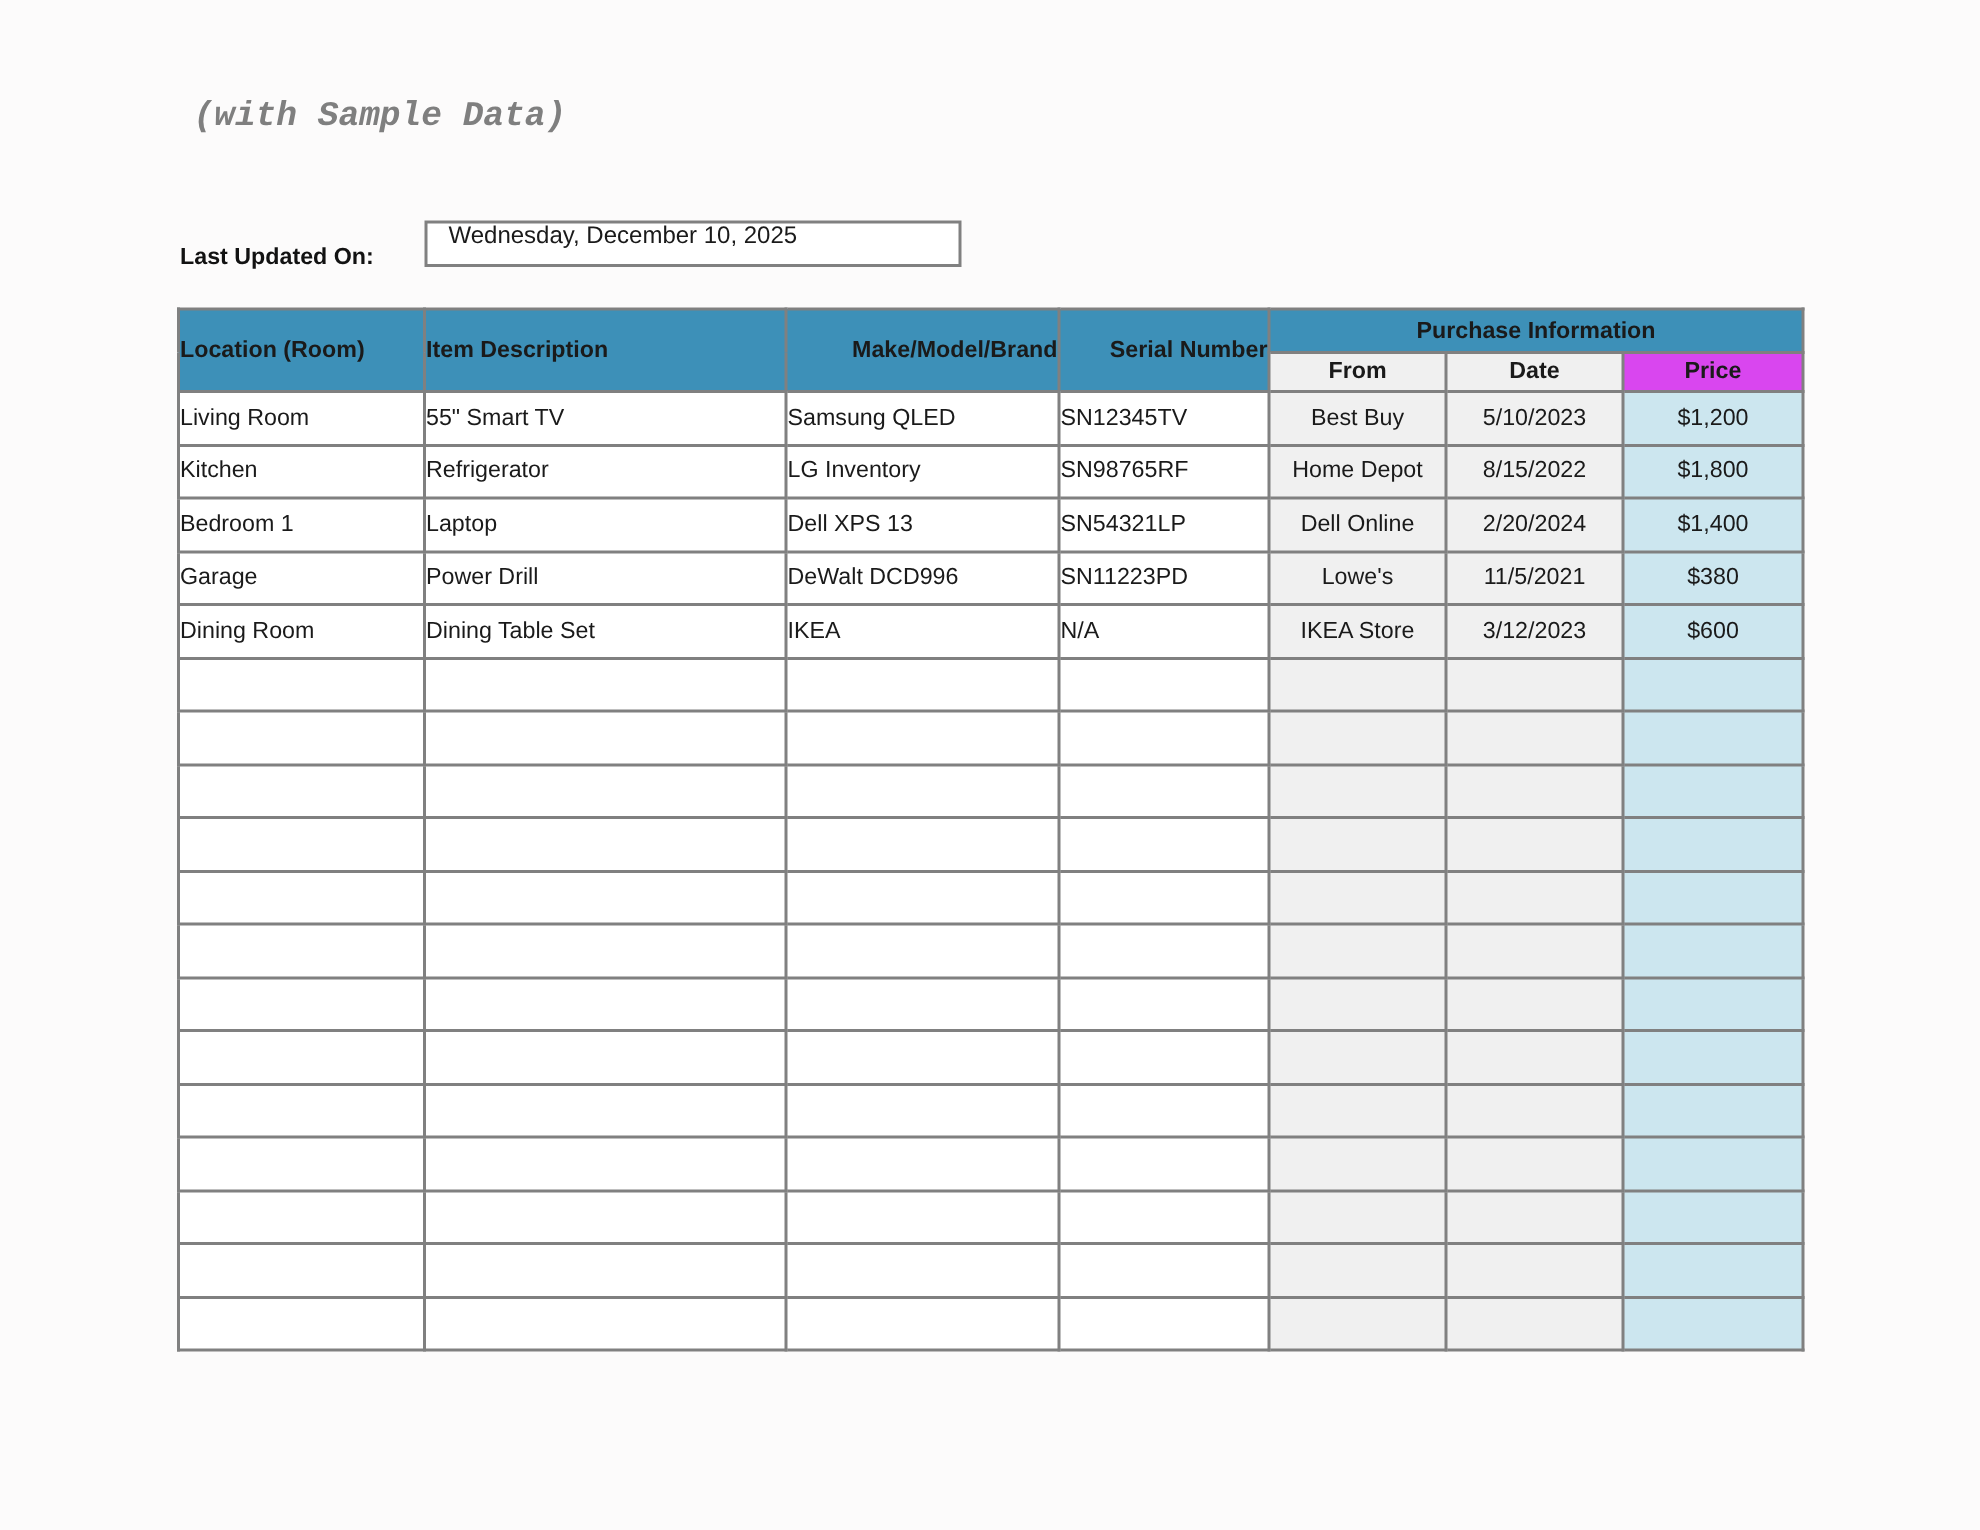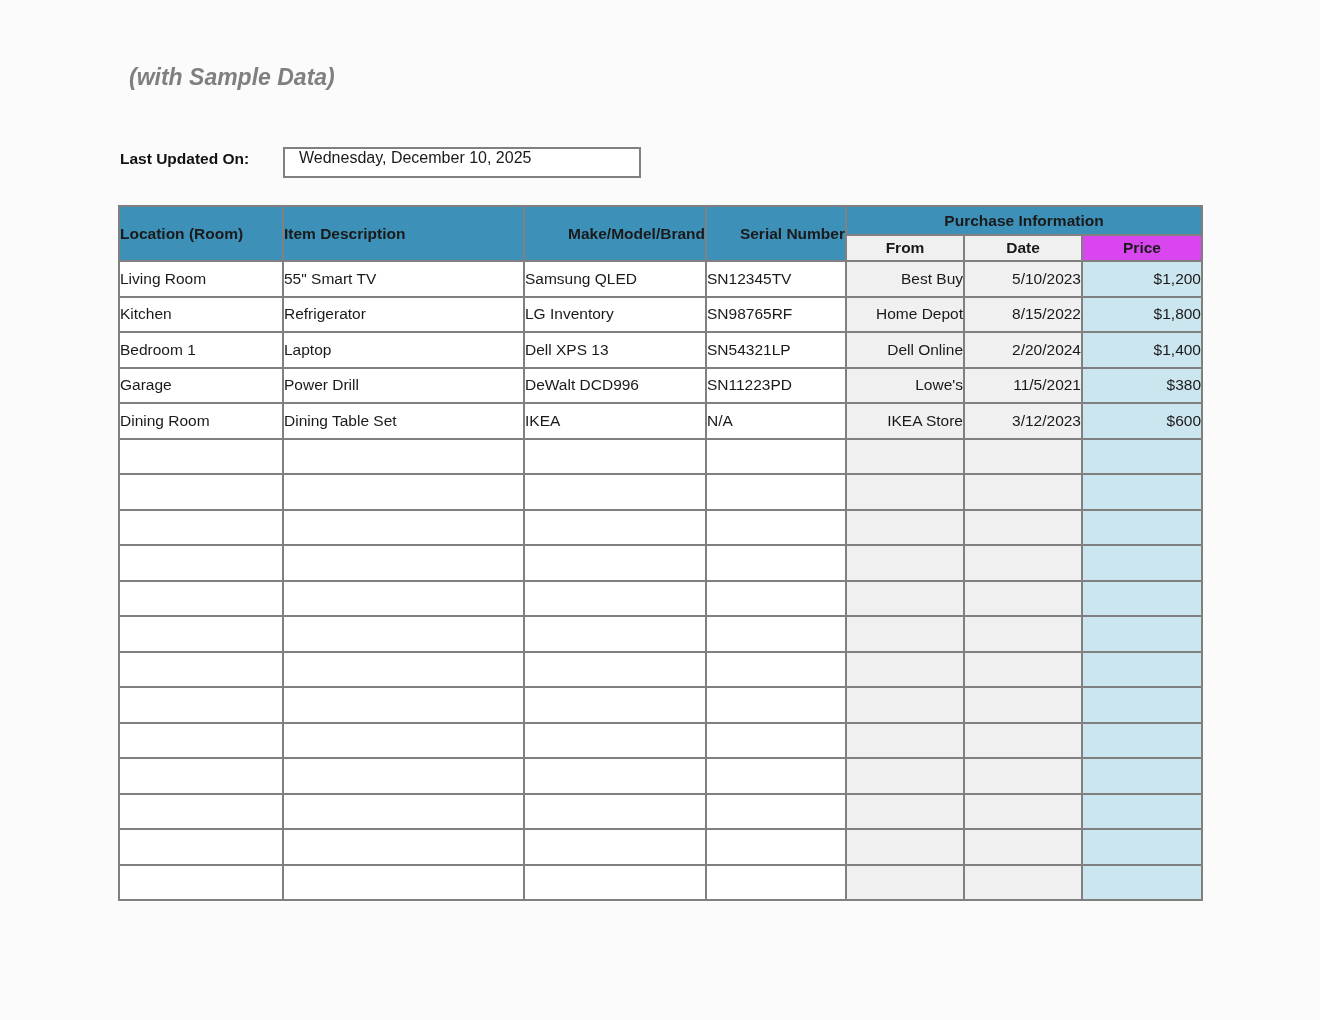--- a/index.html
+++ b/index.html
@@ -29,27 +29,28 @@
     font-weight: bold;
     color: #161616;
     letter-spacing: -0.3px;
   }
   #sub-title {
     font-size: 23px;
     font-weight: bold;
     font-style: italic;
     color: #7f7f7f;
     margin-left: 11px;
+    font-family: Liberation Mono, monospace;
   }
 
   
   #updated-row {
     position: absolute;
     left: 120px;
-    top: 143px;
+    top: 156px;
     height: 32px;
     display: flex;
     align-items: center;
     text-align: right;
   }
   #updated-label {
     font-size: 15.5px;
     font-weight: bold;
     color: #121212;
     line-height: 32px;
@@ -122,21 +123,21 @@
     background: #d946ef;
   }
 
   
   td.b {
     height: 35.5px;
     vertical-align: middle;
     background: #ffffff;
   }
   td.b-left  { text-align: left;  padding-left: 8px; }
-  td.b-ctr   { text-align: right; margin-top: 24px; }
+  td.b-ctr   { text-align: center; margin-top: 24px; }
   td.shade-gray  { background: #f0f0f0; }
   td.shade-blue  { background: #cce6ef; }
 </style>
 </head>
 <body>
 
 <div id="title-row">
   <span id="sub-title">(with Sample Data)</span>
 </div>
 

